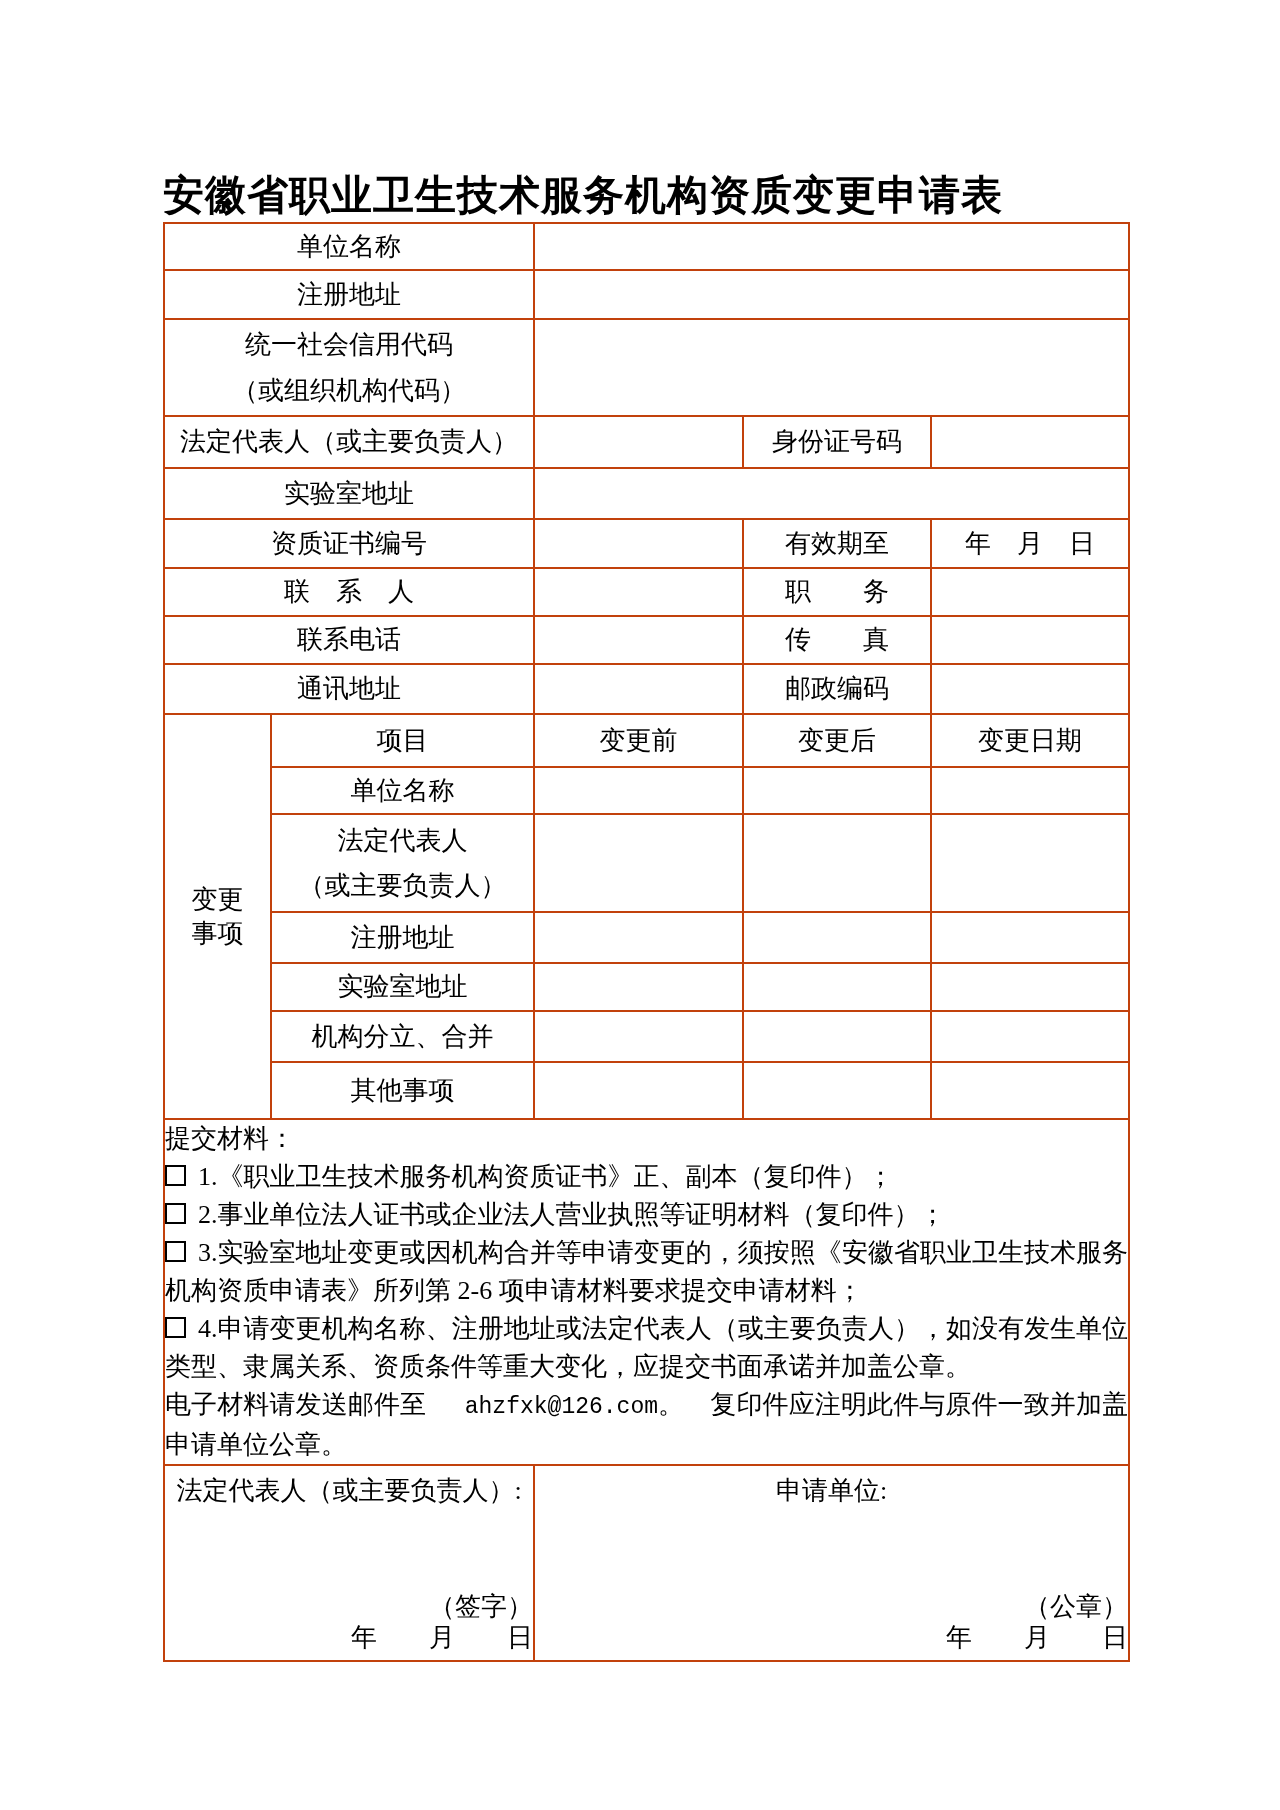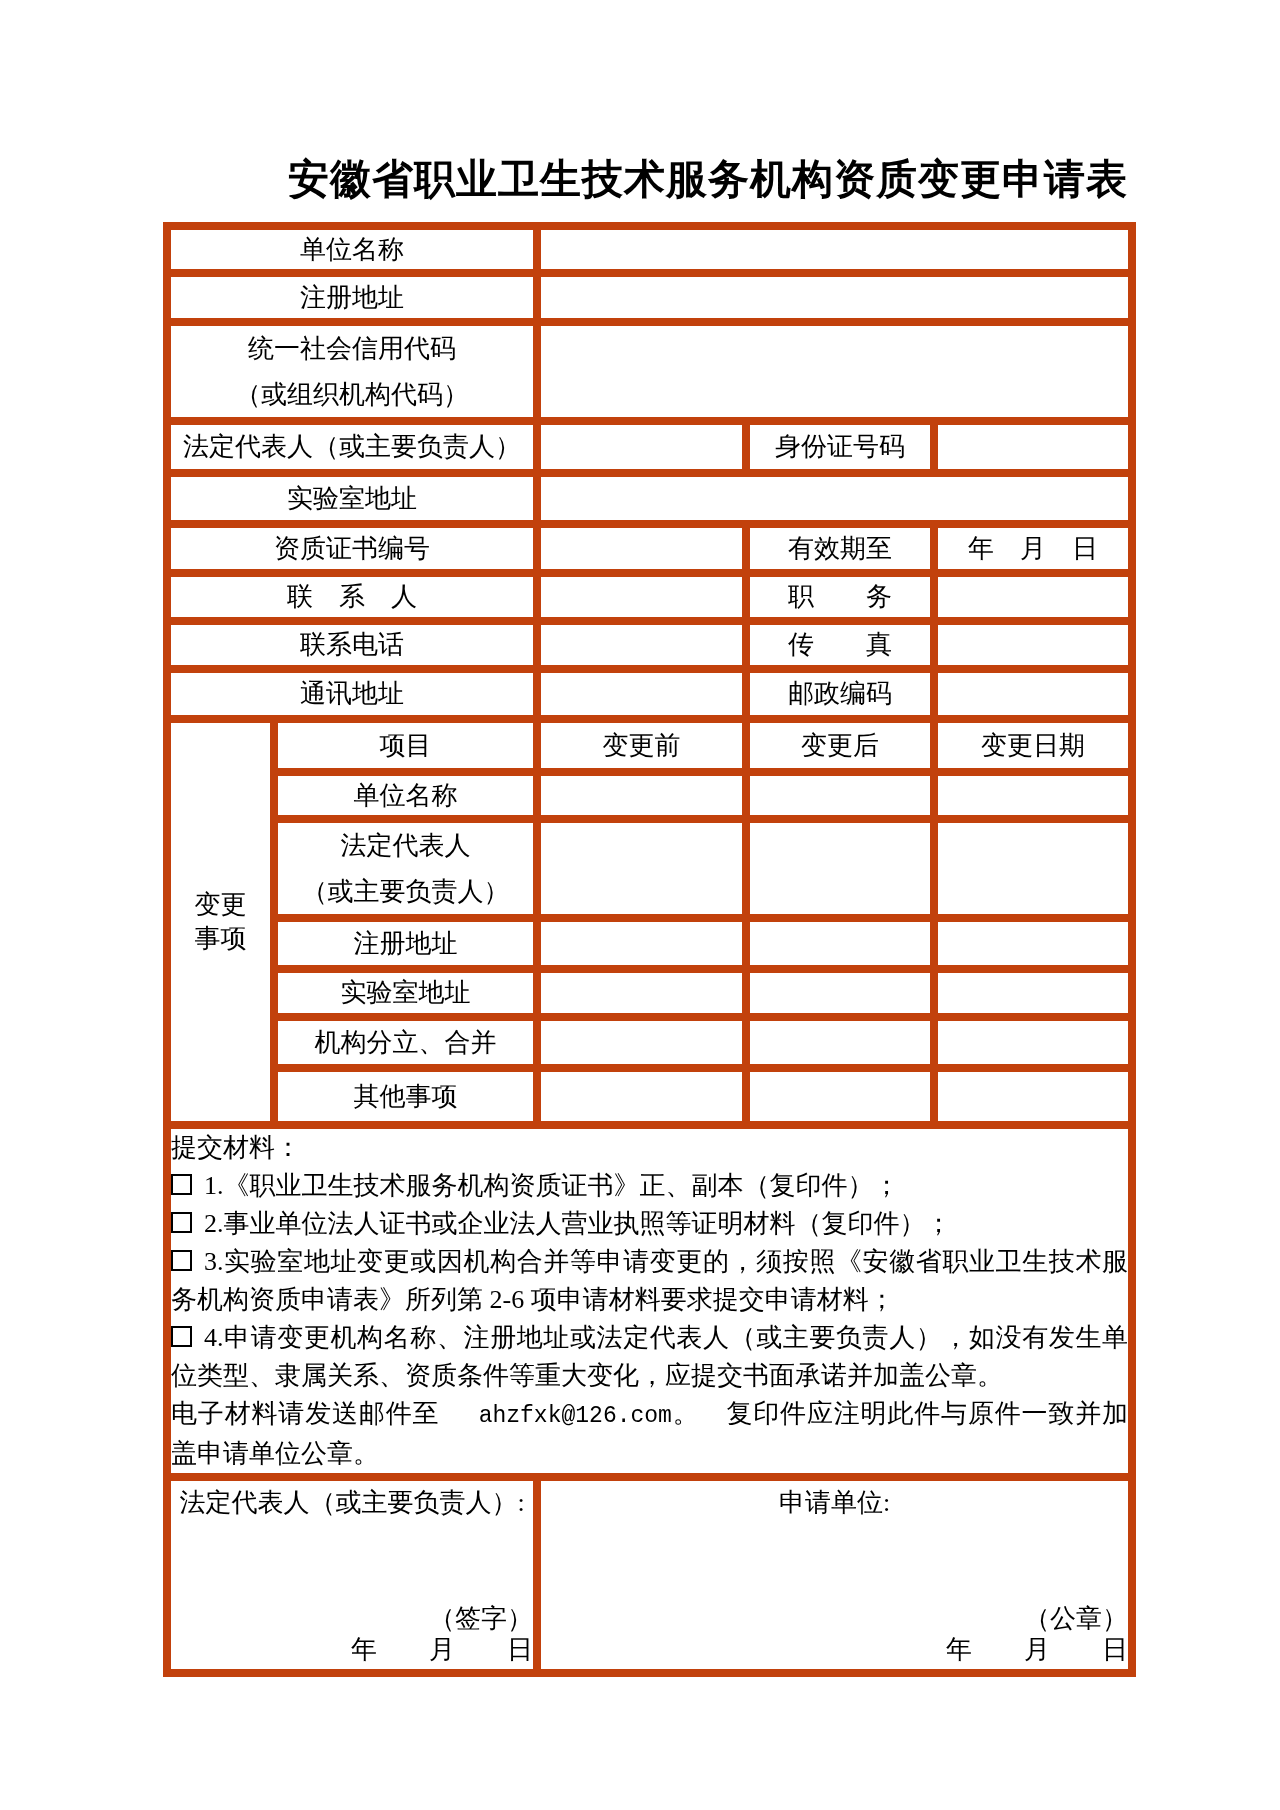--- a/index.html
+++ b/index.html
@@ -5,37 +5,37 @@
   html,body{margin:0;padding:0;}
   body{
     width:1280px;height:1810px;
     background:#ffffff;
     color:#000000;
     font-family:"Liberation Serif","DejaVu Serif",serif;
     position:relative;
   }
   .page-title{
     position:absolute;
-    left:163px;top:152px;width:965px;
-    text-align:right;
+    left:163px;top:168px;width:965px;
+    text-align:left;
     font-family:Liberation Sans, sans-serif;
     font-weight:bold;
     font-size:41px;
     letter-spacing:1px;
     white-space:nowrap;
   }
   table.form{
     position:absolute;
     left:163px;top:222px;
     width:965px;
     border-collapse:collapse;
     table-layout:fixed;
   }
   table.form td{
-    border:8px solid #c2410c;
+    border:2px solid #c2410c;
     padding:0;
     font-size:26px;
     text-align:center;
     vertical-align:middle;
     overflow:hidden;
   }
   td.lbl{line-height:1.3;}
   td.two-line{line-height:1.75;}
   td.val{background:#fff;}
   td.notes-cell{

